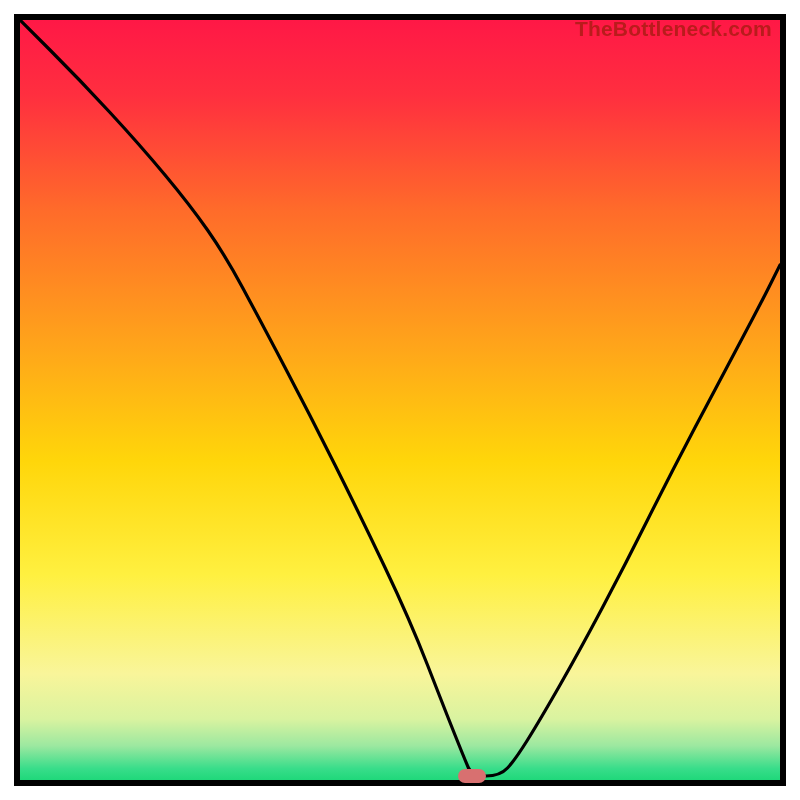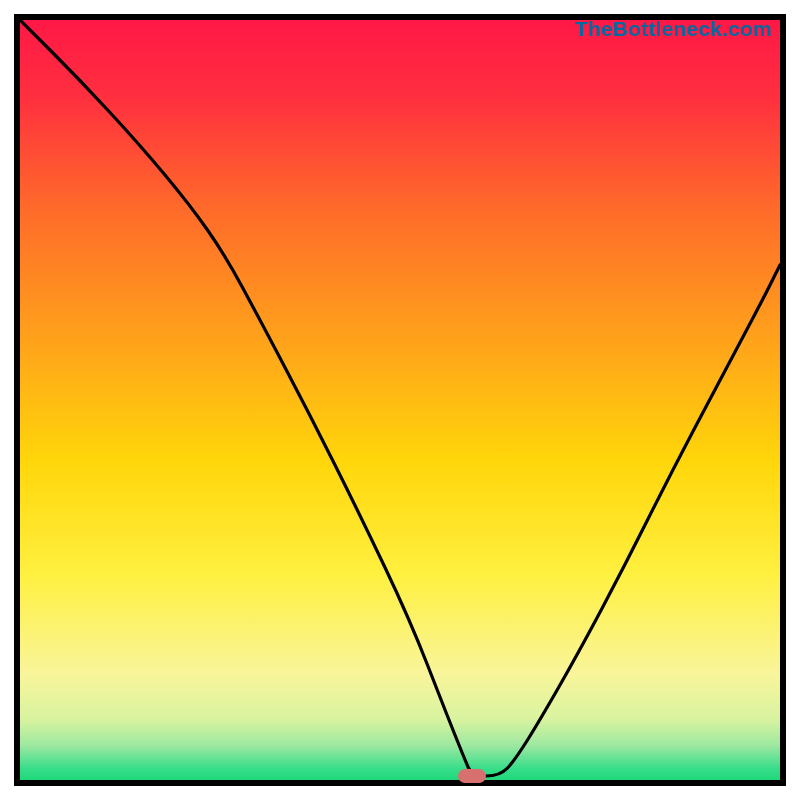--- a/index.html
+++ b/index.html
@@ -34,21 +34,21 @@
     height: 760px;
     pointer-events: none;
   }
   .watermark {
     position: absolute;
     top: -3px;
     right: 8px;
     font-family: Arial, Helvetica, sans-serif;
     font-size: 21px;
     font-weight: bold;
-    color: #0369a1;
+    color: #b91c1c;
     letter-spacing: 0.2px;
   }
   .marker {
     position: absolute;
     width: 28px;
     height: 14px;
     background: #d87070;
     border-radius: 7px;
   }
 </style>

